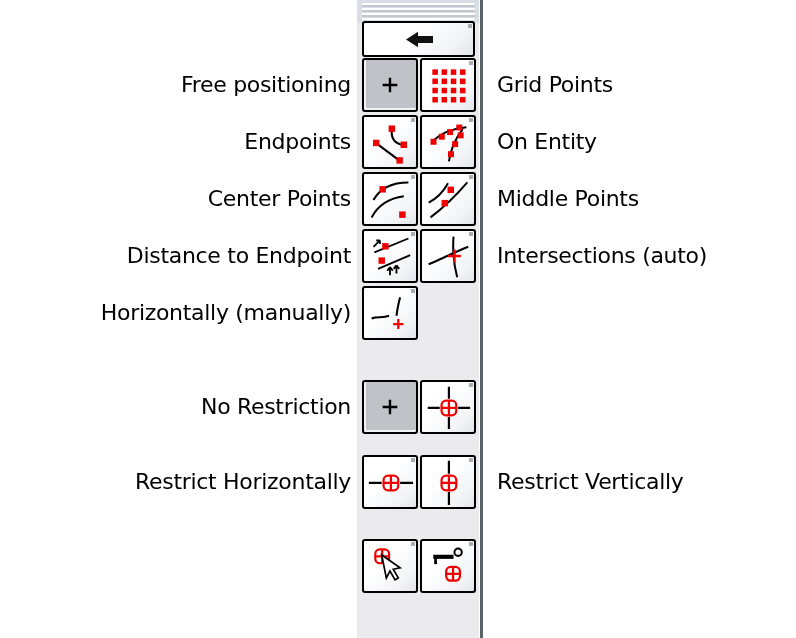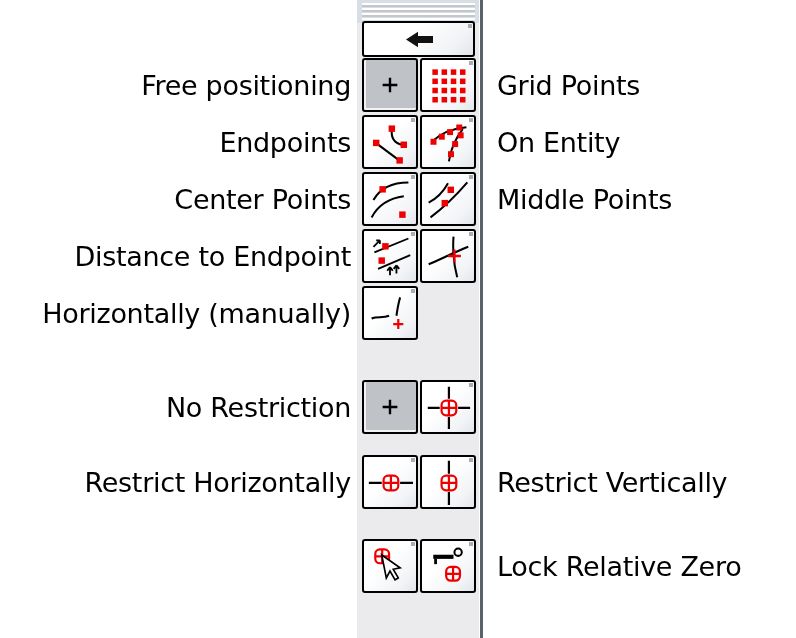--- a/index.html
+++ b/index.html
@@ -28,21 +28,21 @@
   }
   .btn::after{content:"";position:absolute;top:1px;right:1px;width:4px;height:4px;background:#a7adb1;}
   .btn.col-l{left:362px}.btn.col-r{left:420px}
   .btn.pressed{background:#bfc3c7;box-shadow:inset 2px -2px 0 #f2f2f2;}
   .btn.pressed::after{display:none;}
   .btn.back{left:362px;top:21px;width:113px;height:36px;}
   .btn svg{display:block;}
   
   .lbl{
     position:absolute;top:0;height:100%;display:flex;align-items:center;
-    font-size:27px;line-height:1;white-space:nowrap;letter-spacing:-0.3px;
+    font-size:22px;line-height:1;white-space:nowrap;letter-spacing:-0.3px;
   }
   .lbl.left{right:445px;}
   .lbl.right{left:497px;}
 </style>
 </head>
 <body>
 
 <div class="screen">
 
   <div class="strip"></div>
@@ -176,20 +176,21 @@
     </button>
     <button class="btn col-r">
       <span>
         <svg width="48" height="46" viewBox="0 0 50 50" fill="none" stroke="#000" stroke-width="2.2">
           <path d="M4 34 C18 28 32 21 47 15"></path>
           <path d="M31 4 C30 18 31 33 35 48"></path>
           <path d="M25 25 H39 M32 18 V32" stroke="#ee0000" stroke-width="2.6"></path>
         </svg>
       </span>
     </button>
+    <div class="lbl right">Intersections (auto)</div>
   </div>
 
   <div class="row r5">
     <div class="lbl left">Horizontally (manually)</div>
     <button class="btn col-l">
       <span>
         <svg width="48" height="46" viewBox="0 0 50 50" fill="none" stroke="#000" stroke-width="2.2">
           <path d="M5 31 C11 28 17 31 24 28"></path>
           <path d="M36 8 C34 15 33 21 32 28"></path>
           <path d="M28.5 37 H39.5 M34 31.5 V42.5" stroke="#ee0000" stroke-width="2.4"></path>
@@ -265,16 +266,15 @@
           <path d="M9 15 H31" stroke="#000" stroke-width="4.5"></path>
           <path d="M11.5 17 V23" stroke="#000" stroke-width="3"></path>
           <circle cx="36" cy="10" r="4" stroke="#000" stroke-width="2.2"></circle>
           <g stroke="#ee0000" stroke-width="2.4">
             <rect x="23" y="26" width="15" height="15" rx="5"></rect>
             <path d="M23 33.5 H38 M30.5 26 V41"></path>
           </g>
         </svg>
       </span>
     </button>
-    <div class="lbl right">Lock Relative Zero</div>
   </div>
 
 </div>
 
 </body></html>

